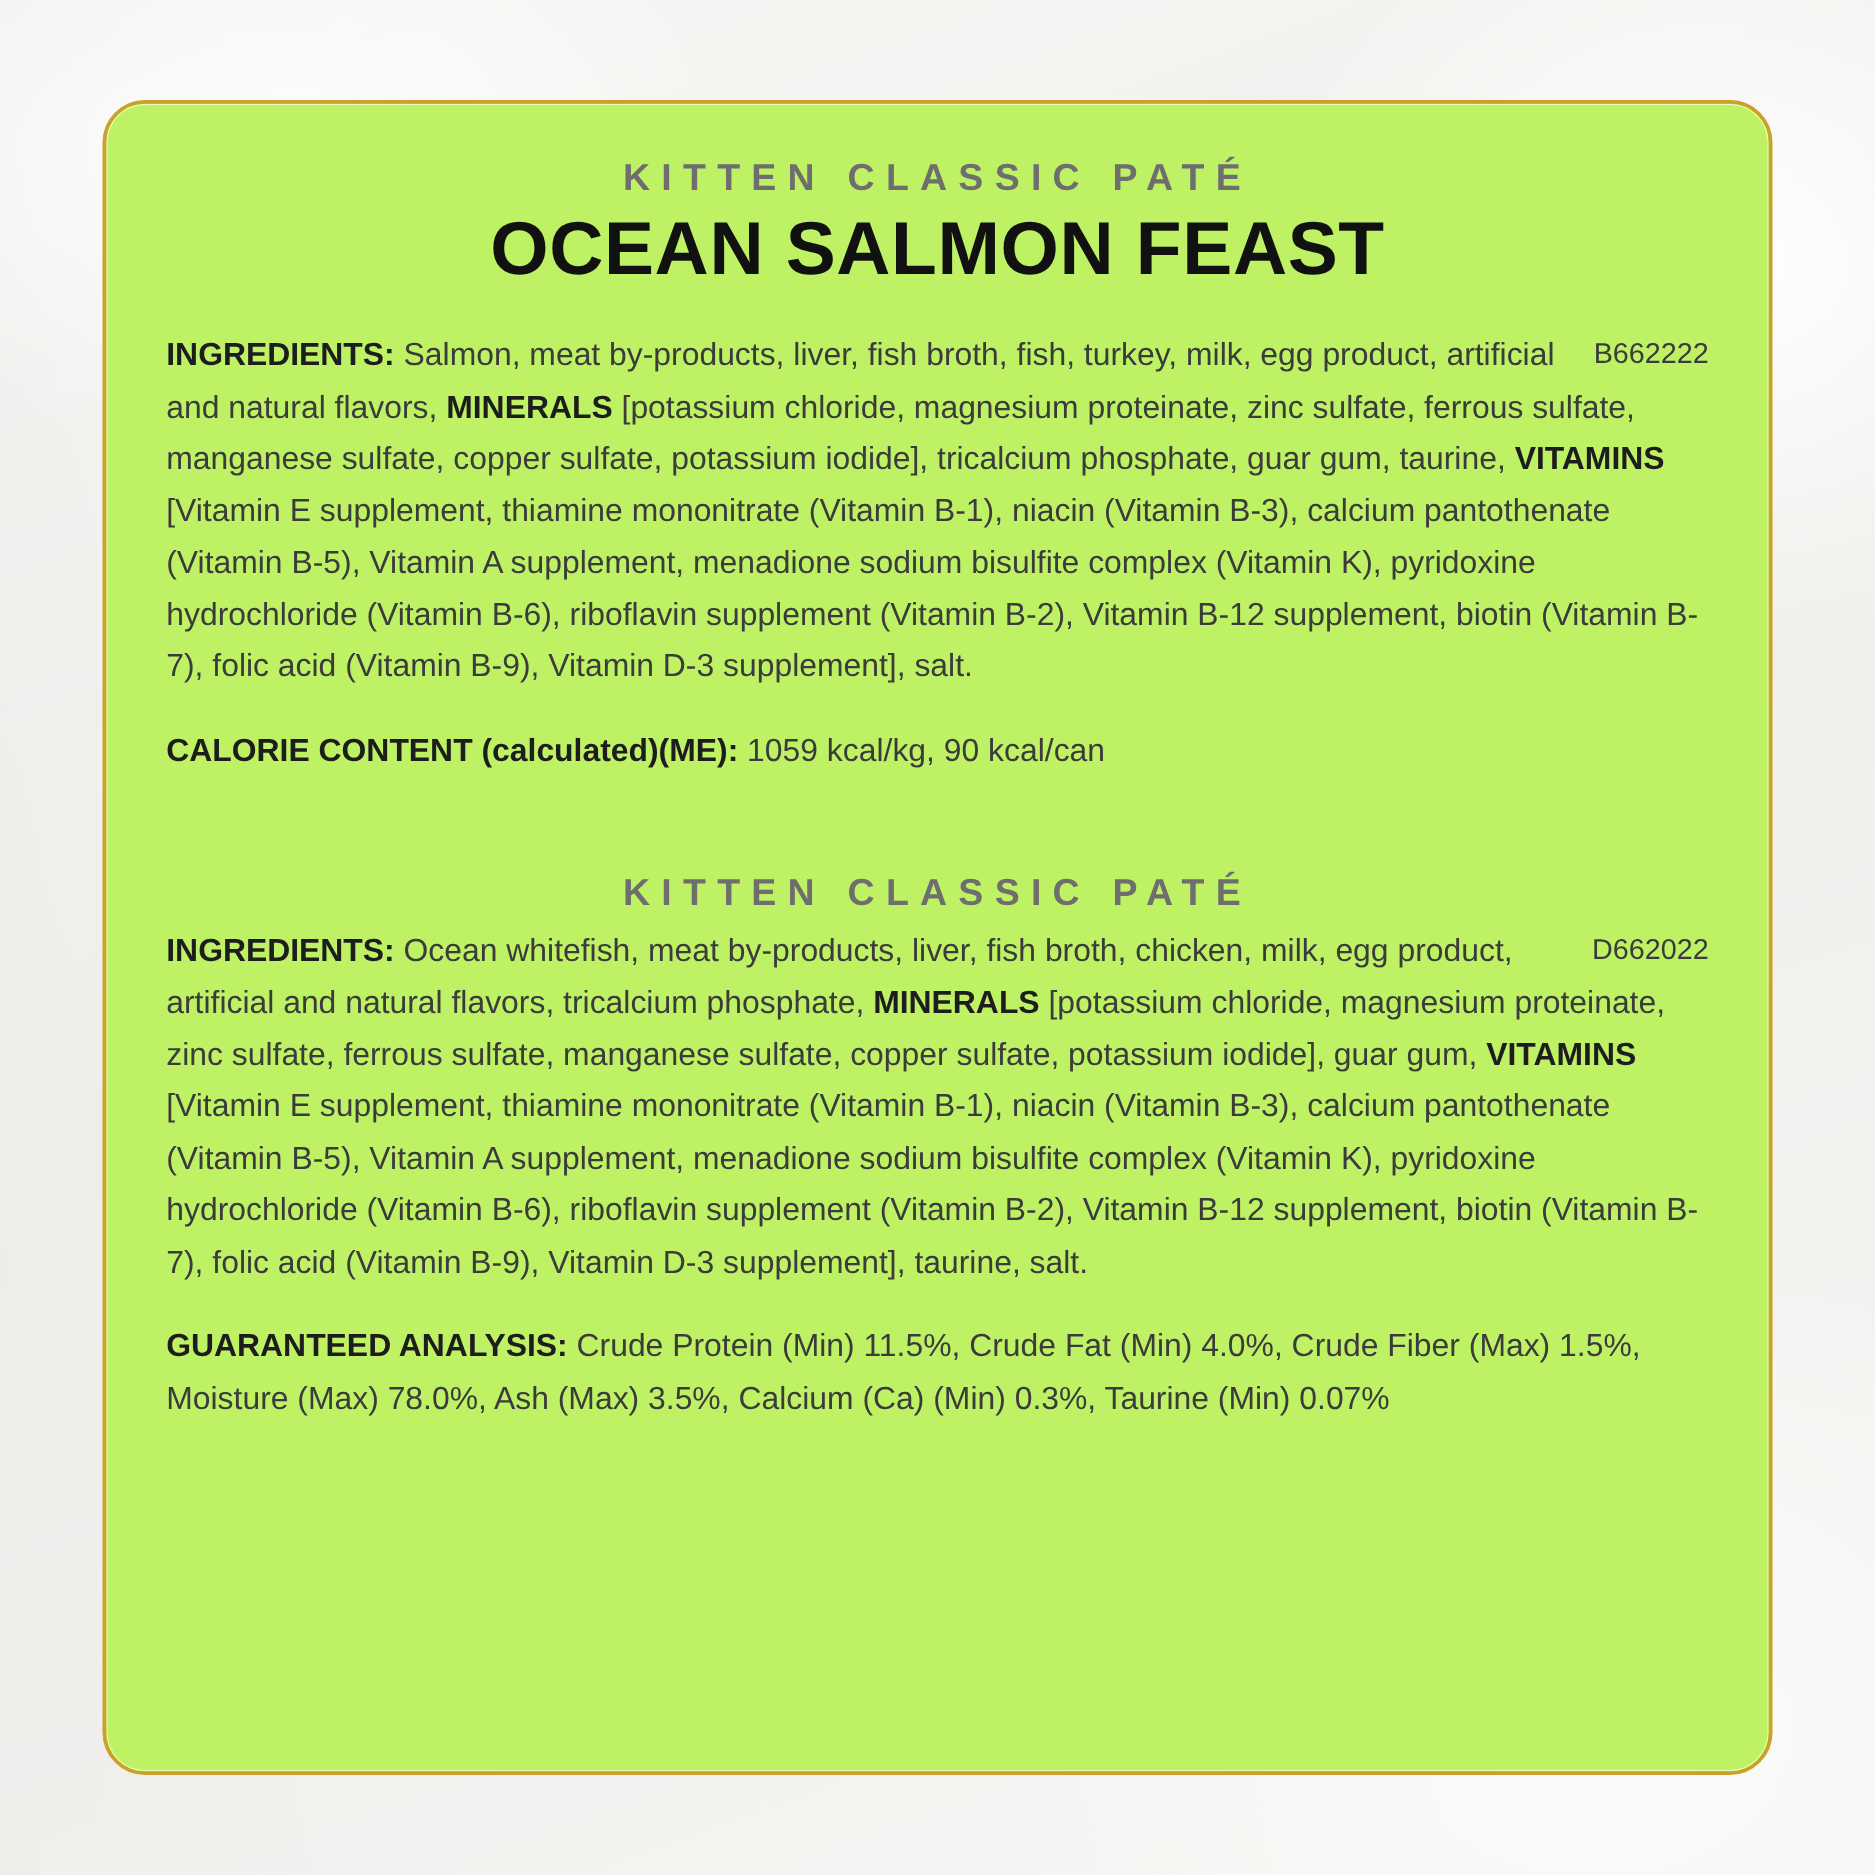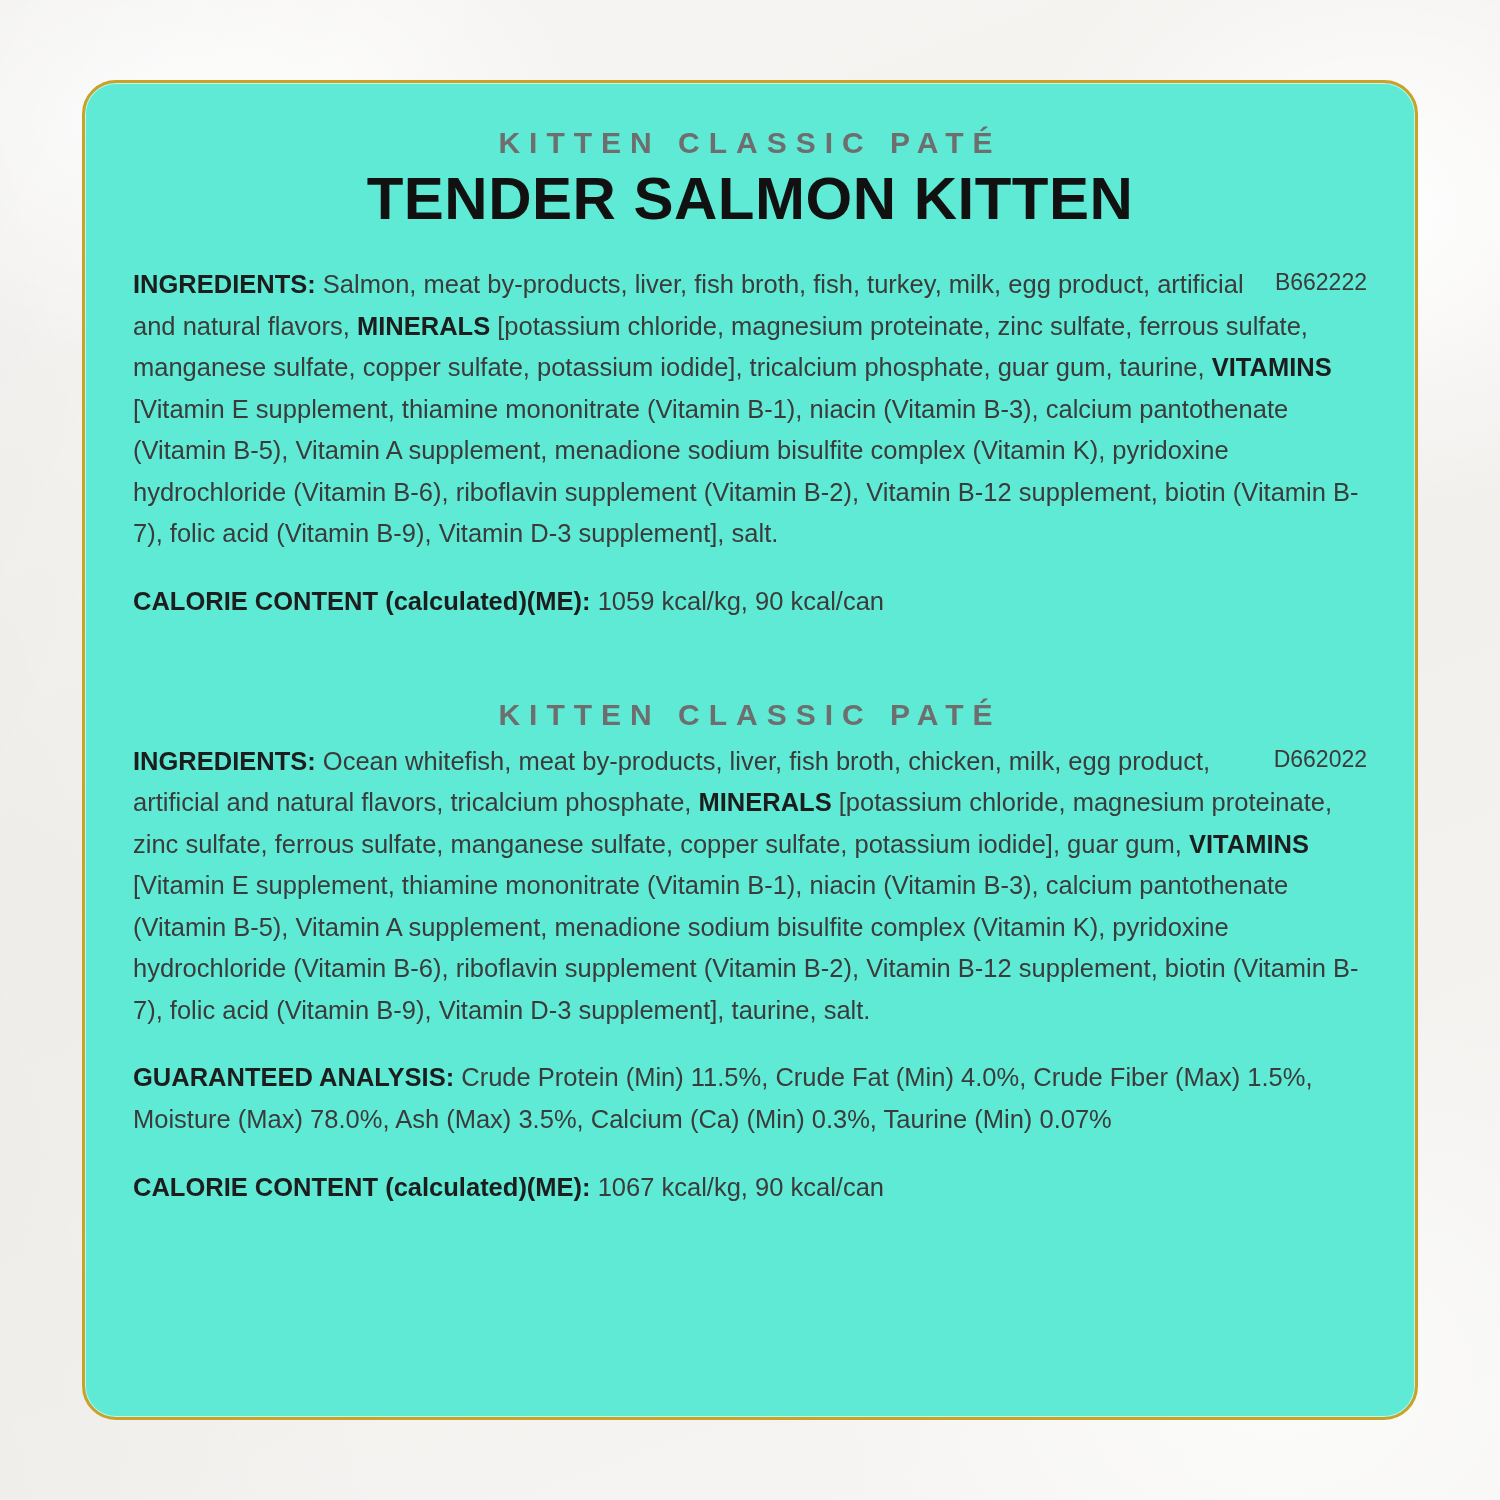--- a/index.html
+++ b/index.html
@@ -33,21 +33,21 @@
       linear-gradient(115deg, rgba(0,0,0,0.018) 0%, rgba(0,0,0,0) 18%),
       linear-gradient(75deg, rgba(0,0,0,0.015) 0%, rgba(0,0,0,0) 22%);
   }
 
   .card {
     position: absolute;
     left: 82px;
     top: 80px;
     width: 1336px;
     height: 1340px;
-    background: #5eead4;
+    background: #bef264;
     border: 3px solid #c9a227;
     border-radius: 34px;
     box-sizing: border-box;
     box-shadow: 0 0 0 1px rgba(255,255,255,0.6) inset;
   }
   .card-inner {
     position: absolute;
     inset: 0;
     padding: 42px 48px 30px 48px;
     box-sizing: border-box;
@@ -118,21 +118,21 @@
 </head>
 <body>
 
 <div class="page-bg"></div>
 
 <div class="card">
   <div class="card-inner">
 
     <section class="product first">
       <div class="eyebrow">KITTEN CLASSIC PATÉ</div>
-      <h1 class="title">TENDER SALMON KITTEN</h1>
+      <h1 class="title">OCEAN SALMON FEAST</h1>
 
       <p class="para ing-wrap">
         <span class="code">B662222</span><span class="lbl">INGREDIENTS:</span><span> Salmon, meat by-products, liver, fish broth, fish, turkey, milk, egg product, artificial and natural flavors, </span><span class="inline-bold">MINERALS</span><span> [potassium chloride, magnesium proteinate, zinc sulfate, ferrous sulfate, manganese sulfate, copper sulfate, potassium iodide], tricalcium phosphate, guar gum, taurine, </span><span class="inline-bold">VITAMINS</span><span> [Vitamin E supplement, thiamine mononitrate (Vitamin B-1), niacin (Vitamin B-3), calcium pantothenate (Vitamin B-5), Vitamin A supplement, menadione sodium bisulfite complex (Vitamin K), pyridoxine hydrochloride (Vitamin B-6), riboflavin supplement (Vitamin B-2), Vitamin B-12 supplement, biotin (Vitamin B-7), folic acid (Vitamin B-9), Vitamin D-3 supplement], salt.</span>
       </p>
 
 
       <p class="para">
         <span class="lbl">CALORIE CONTENT (calculated)(ME):</span><span> 1059 kcal/kg, 90 kcal/can</span>
       </p>
     </section>
@@ -141,19 +141,16 @@
       <div class="eyebrow">KITTEN CLASSIC PATÉ</div>
 
       <p class="para ing-wrap">
         <span class="code">D662022</span><span class="lbl">INGREDIENTS:</span><span> Ocean whitefish, meat by-products, liver, fish broth, chicken, milk, egg product, artificial and natural flavors, tricalcium phosphate, </span><span class="inline-bold">MINERALS</span><span> [potassium chloride, magnesium proteinate, zinc sulfate, ferrous sulfate, manganese sulfate, copper sulfate, potassium iodide], guar gum, </span><span class="inline-bold">VITAMINS</span><span> [Vitamin E supplement, thiamine mononitrate (Vitamin B-1), niacin (Vitamin B-3), calcium pantothenate (Vitamin B-5), Vitamin A supplement, menadione sodium bisulfite complex (Vitamin K), pyridoxine hydrochloride (Vitamin B-6), riboflavin supplement (Vitamin B-2), Vitamin B-12 supplement, biotin (Vitamin B-7), folic acid (Vitamin B-9), Vitamin D-3 supplement], taurine, salt.</span>
       </p>
 
       <p class="para">
         <span class="lbl">GUARANTEED ANALYSIS:</span><span> Crude Protein (Min) 11.5%, Crude Fat (Min) 4.0%, Crude Fiber (Max) 1.5%, Moisture (Max) 78.0%, Ash (Max) 3.5%, Calcium (Ca) (Min) 0.3%, Taurine (Min) 0.07%</span>
       </p>
 
-      <p class="para">
-        <span class="lbl">CALORIE CONTENT (calculated)(ME):</span><span> 1067 kcal/kg, 90 kcal/can</span>
-      </p>
     </section>
 
   </div>
 </div>
 
 </body></html>

